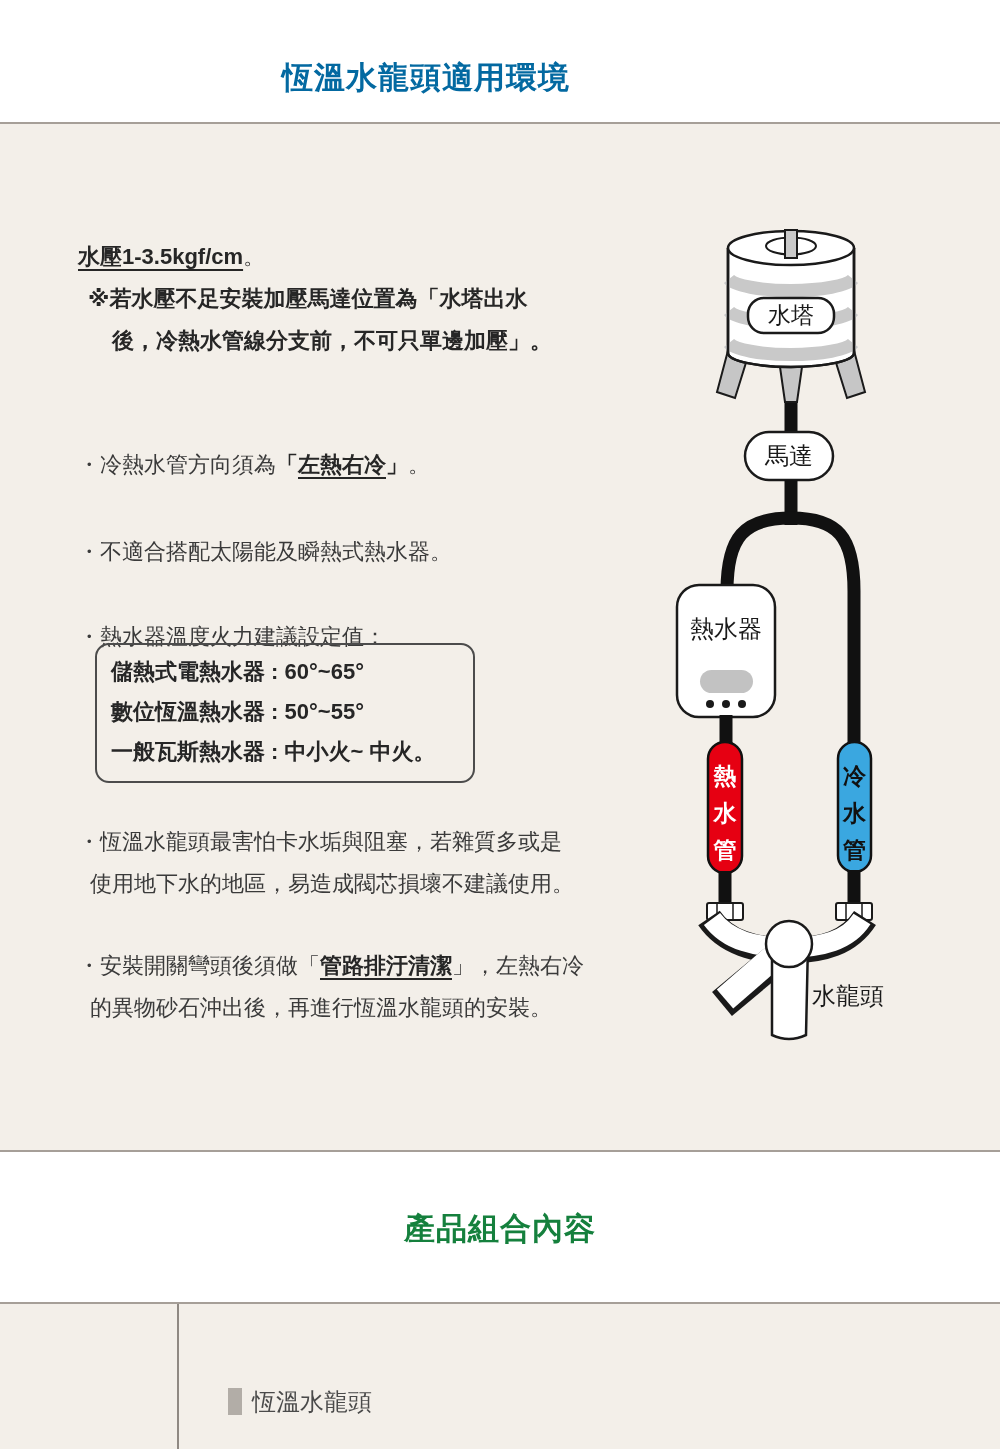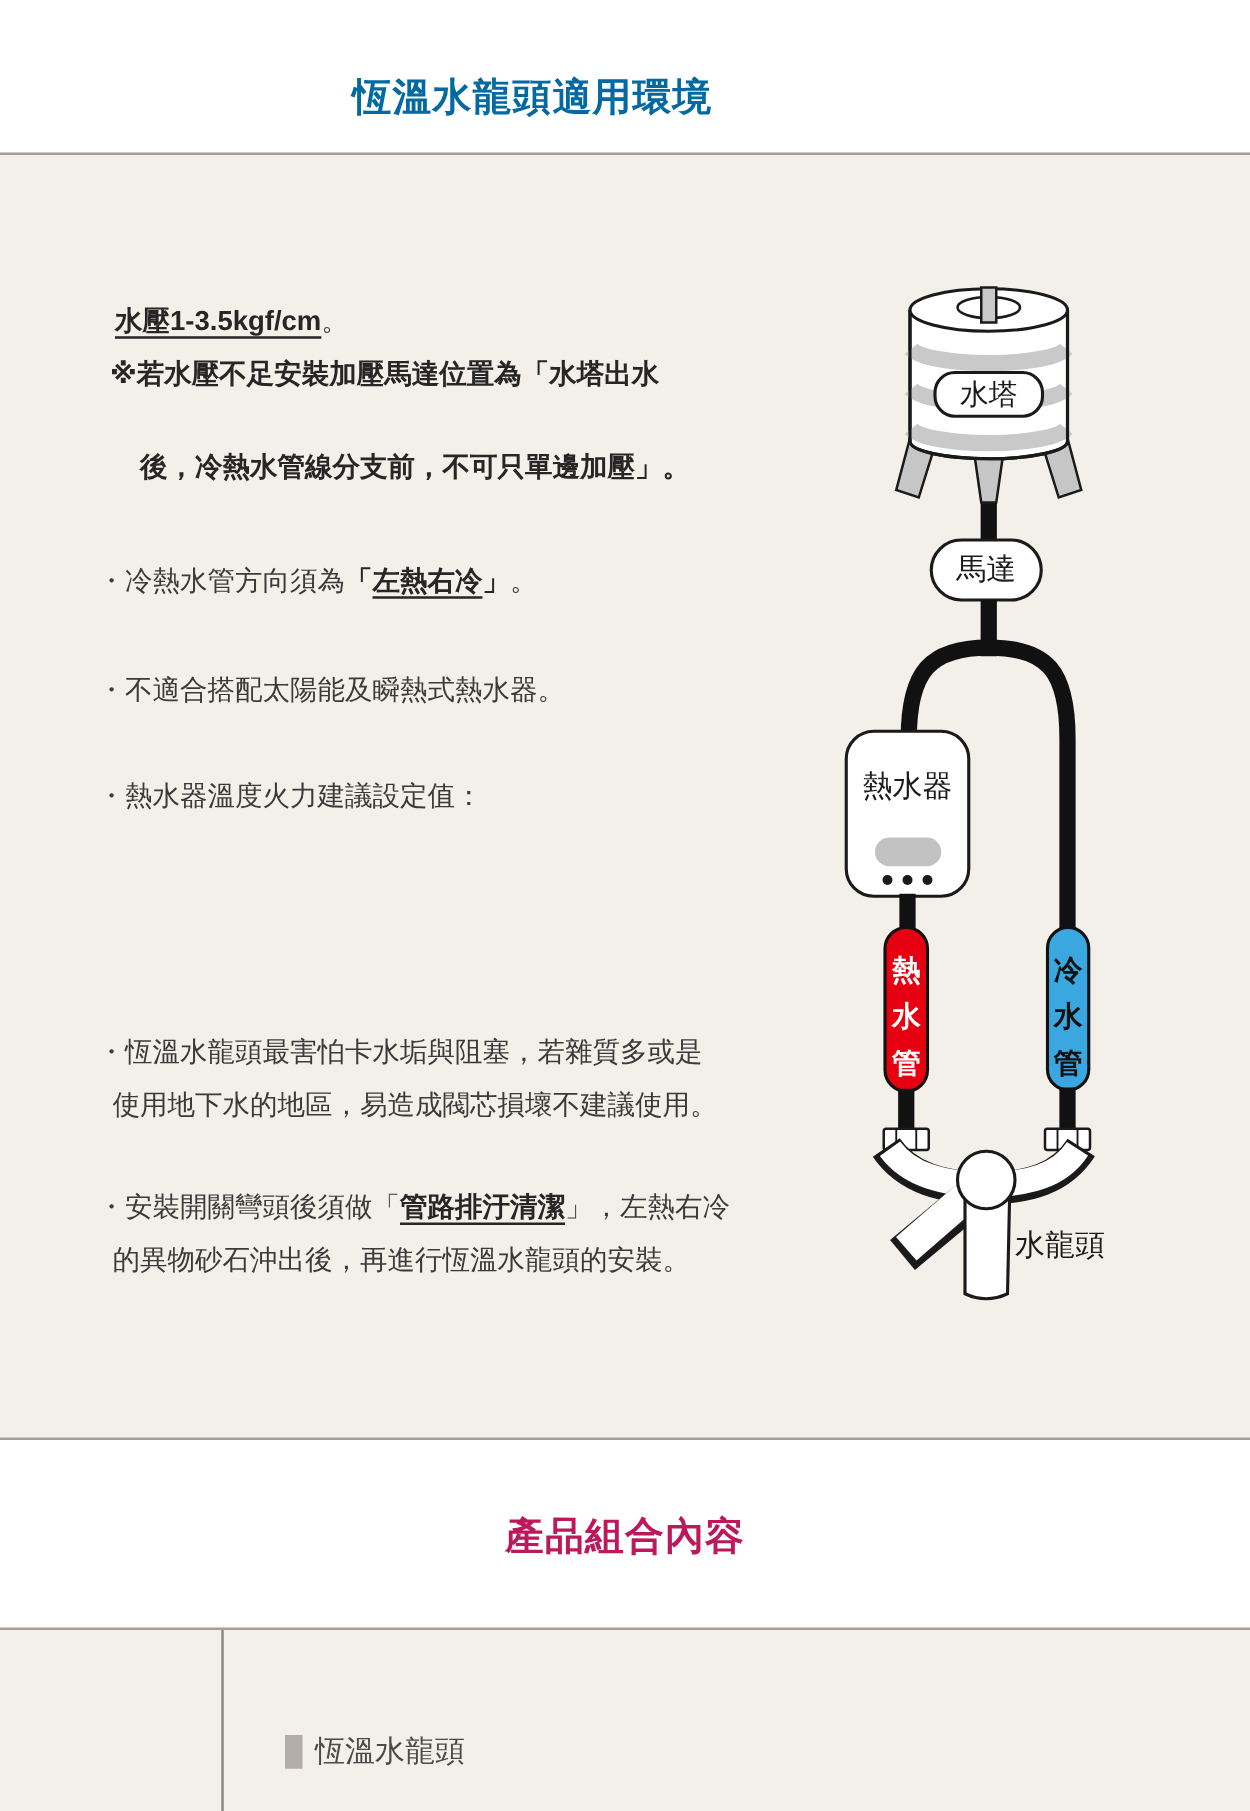--- a/index.html
+++ b/index.html
@@ -13,45 +13,45 @@
   }
   
   .env{
     position:absolute;top:122px;left:0;width:1000px;height:1030px;
     background:#f3efe9;border-top:2px solid #a69f98;border-bottom:2px solid #a69f98;
     box-sizing:border-box;
   }
   .tblock{position:absolute;font-size:22px;line-height:42px;color:#3a3a3a;white-space:nowrap;}
   .bold{font-weight:bold;color:#262626;}
   .u{text-decoration:underline;text-underline-offset:5px;text-decoration-thickness:2px;}
-  .ind8{margin-left:14px;}
+  .ind8{margin-left:0;}
   .ind10{margin-left:10px;}
   .ind12{margin-left:12px;}
-  .ind34{margin-left:34px;margin-top:33px;}
+  .ind34{margin-left:34px;}
   .settings-box{
     position:absolute;left:95px;top:519px;width:362px;
     border:2px solid #4c4c4c;border-radius:14px;
     padding:7px 0 9px 14px;
     font-size:22px;line-height:40px;font-weight:bold;color:#262626;white-space:nowrap;
   }
   
   .diagram{position:absolute;left:660px;top:91px;width:310px;height:840px;}
   .diagram svg{position:absolute;left:0;top:0;}
   .dlabel{position:absolute;color:#1a1a1a;text-align:center;}
   .lbl-tank{left:88px;top:83px;width:86px;height:35px;line-height:35px;font-size:23px;}
   .lbl-motor{left:85px;top:217px;width:88px;height:48px;line-height:48px;font-size:24px;}
   .lbl-heater{left:17px;top:398px;width:98px;font-size:24px;}
   .lbl-vert{top:543px;font-size:23px;font-weight:bold;line-height:37px;word-break:break-all;}
   .lbl-hot{left:49px;width:32px;color:#ffffff;}
   .lbl-cold{left:179px;width:31px;color:#111111;}
   .lbl-faucet{left:152px;top:765px;font-size:24px;white-space:nowrap;text-align:left;}
   
   .mid-title{
     position:absolute;top:1208px;left:0;width:1000px;text-align:center;
-    font-size:31px;font-weight:bold;color:#be185d;letter-spacing:1px;
+    font-size:31px;font-weight:bold;color:#15803d;letter-spacing:1px;
   }
   .product-band{
     position:absolute;top:1302px;left:0;width:1000px;height:147px;
     background:#f3efe9;border-top:2px solid #a69f98;box-sizing:border-box;
   }
   .product-divider{position:absolute;left:177px;top:0;height:145px;width:2px;background:#8f8983;}
   .item-bar{position:absolute;left:228px;top:84px;width:14px;height:27px;background:#b2ada7;}
   .item-text{position:absolute;left:252px;top:84px;font-size:24px;line-height:27px;color:#4a4a4a;white-space:nowrap;}
 </style>
 </head>
@@ -70,20 +70,25 @@
     </div>
 
     <div class="tblock" style="left:78px;top:320px;">
       <span>・冷熱水管方向須為</span><span class="bold">「</span><span class="bold u">左熱右冷</span><span class="bold">」</span><span>。</span>
     </div>
 
     <div class="tblock" style="left:78px;top:407px;">・不適合搭配太陽能及瞬熱式熱水器。</div>
 
     <div class="tblock" style="left:78px;top:492px;">・熱水器溫度火力建議設定值：</div>
 
+    <div class="settings-box">
+      <div>儲熱式電熱水器 : 60°~65°</div>
+      <div>數位恆溫熱水器 : 50°~55°</div>
+      <div>一般瓦斯熱水器 : 中小火~ 中火。</div>
+    </div>
 
     <div class="tblock" style="left:78px;top:697px;">
       <div>・恆溫水龍頭最害怕卡水垢與阻塞，若雜質多或是</div>
       <div class="ind12">使用地下水的地區，易造成閥芯損壞不建議使用。</div>
     </div>
 
     <div class="tblock" style="left:78px;top:821px;">
       <div><span>・安裝開關彎頭後須做「</span><span class="bold u">管路排汙清潔</span><span>」，左熱右冷</span></div>
       <div class="ind12">的異物砂石沖出後，再進行恆溫水龍頭的安裝。</div>
     </div>

